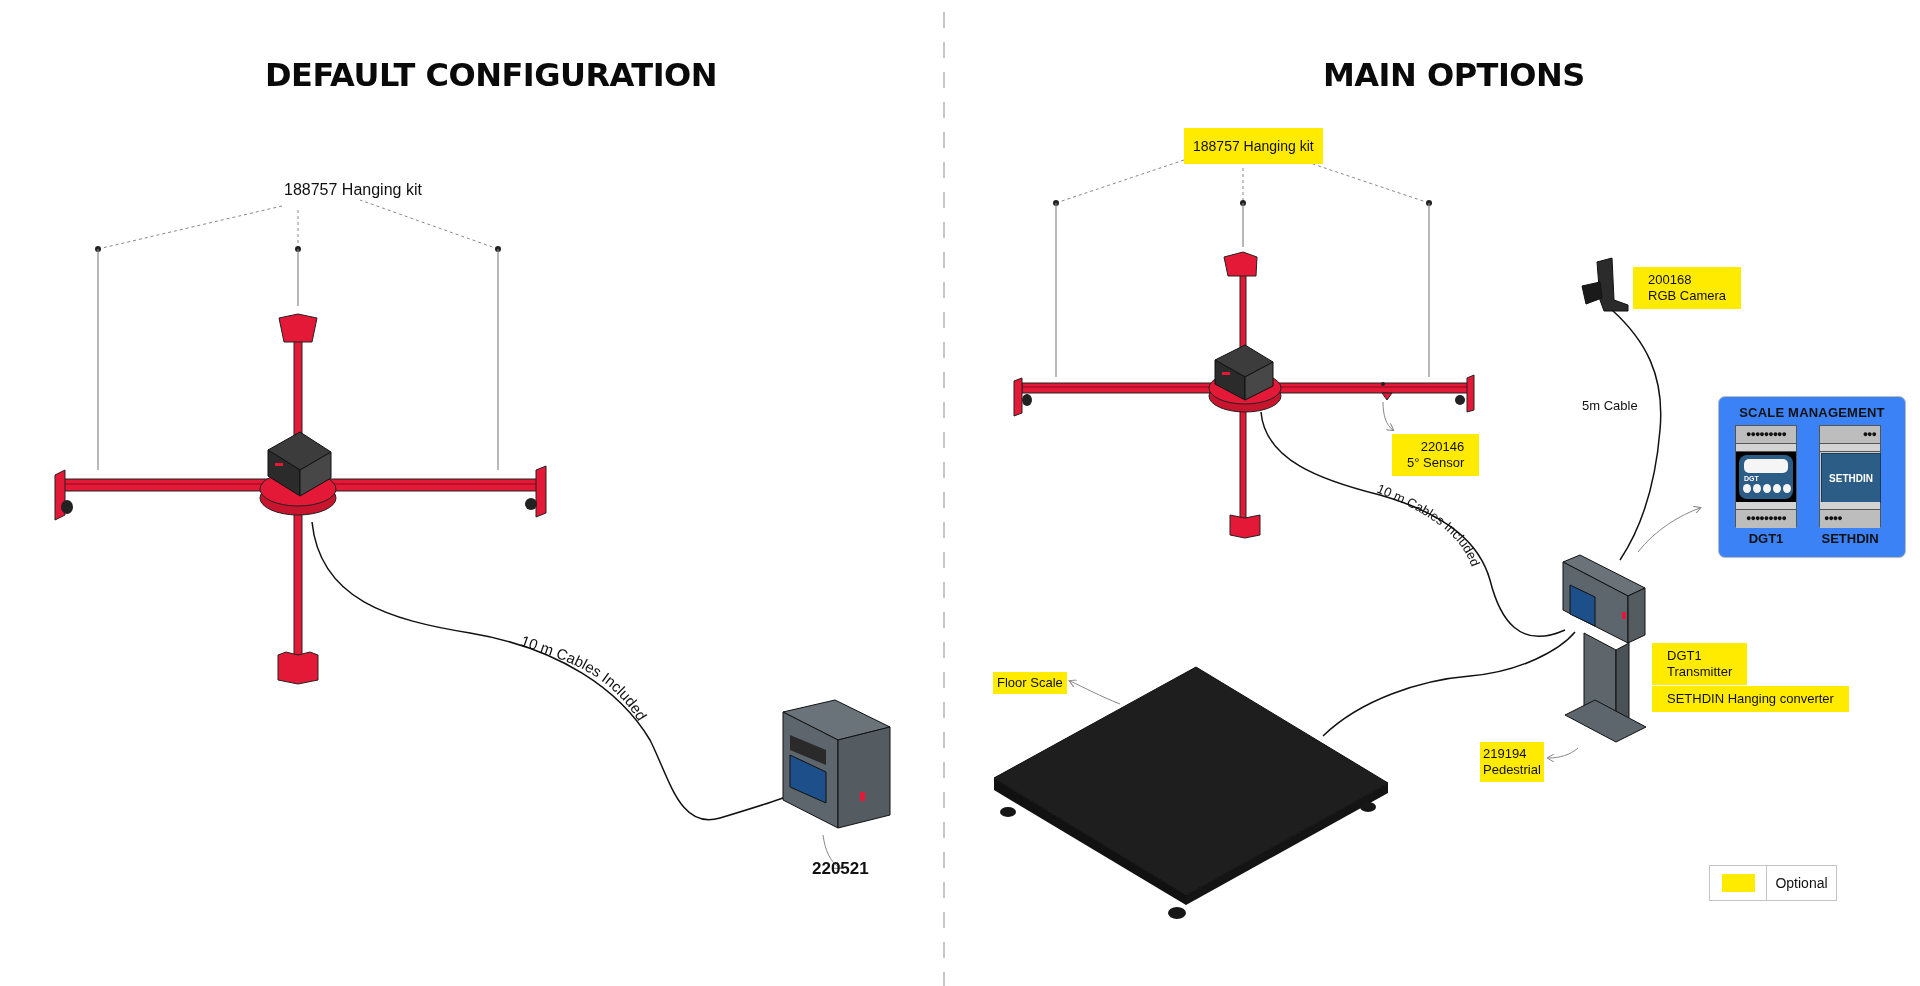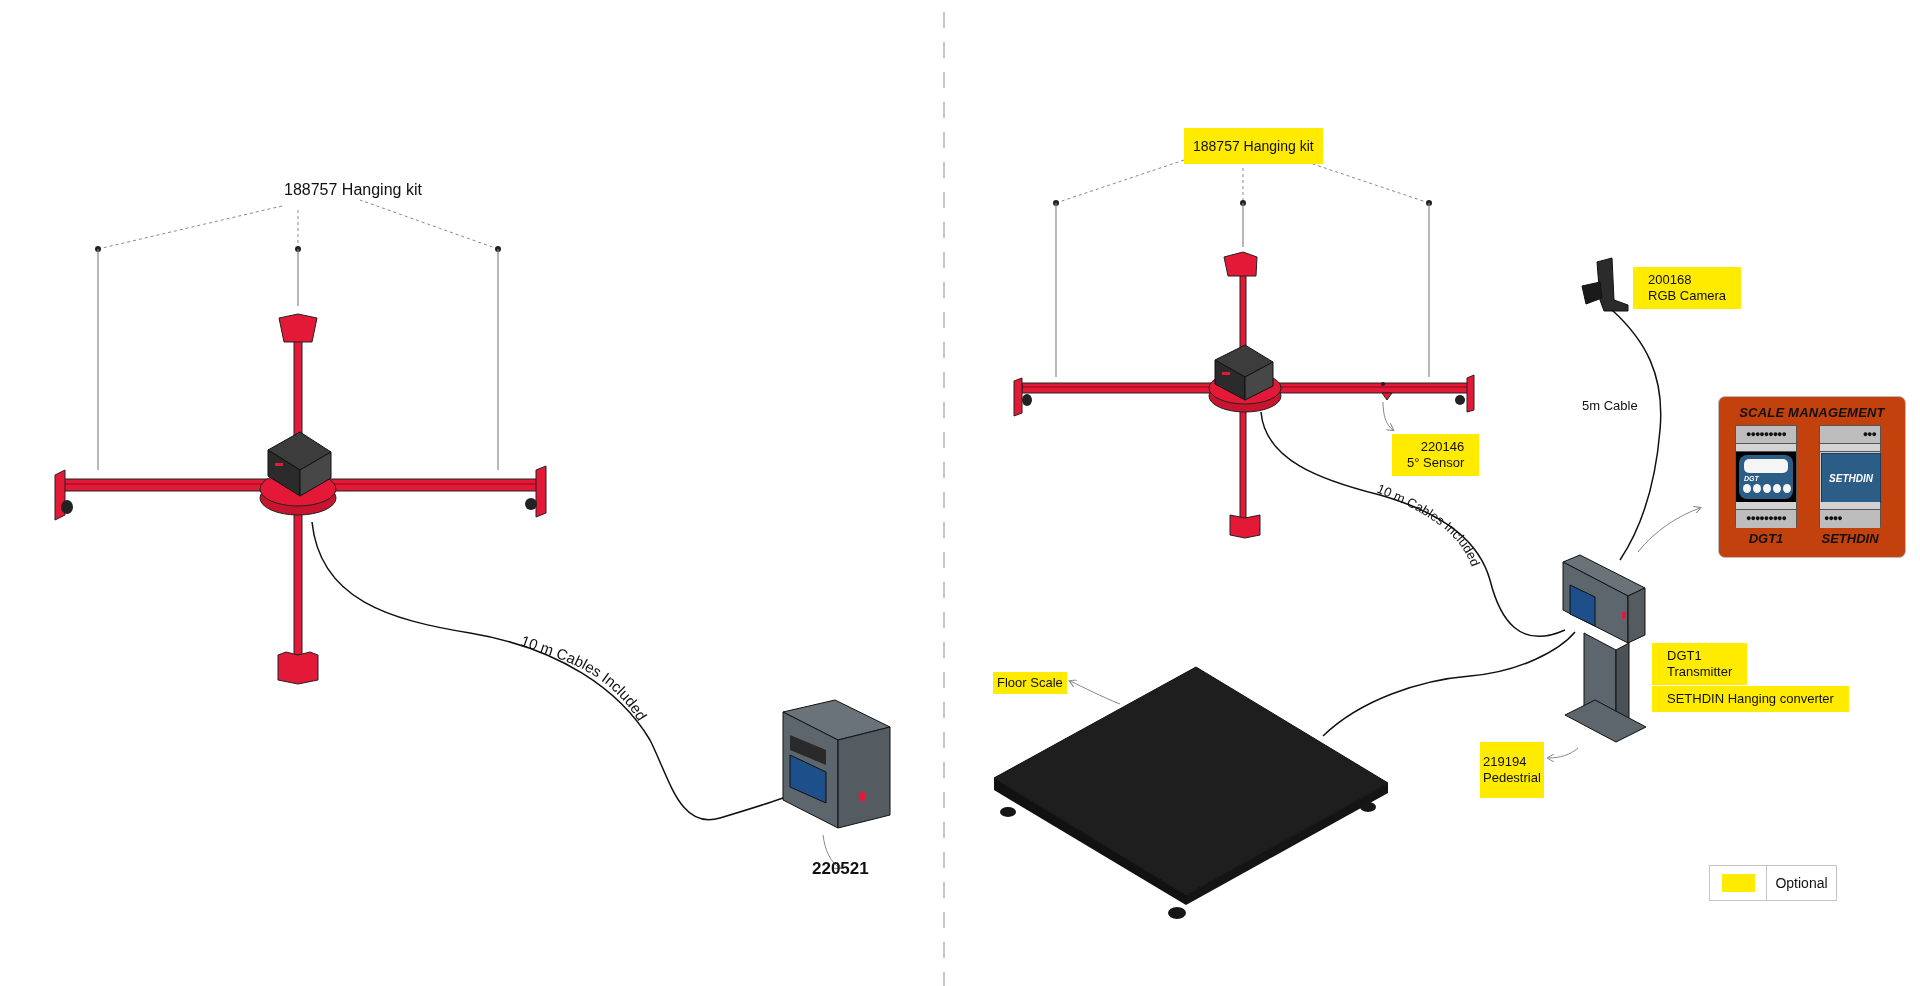--- a/index.html
+++ b/index.html
@@ -3,21 +3,21 @@
 <meta charset="utf-8">
 <style>
   html,body{margin:0;padding:0;background:#ffffff;}
   body{width:1920px;height:986px;position:relative;overflow:hidden;font-family:"Liberation Sans",sans-serif;color:#111;}
   #stage{position:absolute;left:0;top:0;width:1920px;height:986px;}
   .title{position:absolute;font-family:"DejaVu Sans",sans-serif;font-weight:bold;font-size:32px;letter-spacing:-0.5px;color:#0a0a0a;white-space:nowrap;}
   .lbl{position:absolute;font-family:"Liberation Sans",sans-serif;font-size:13px;line-height:16px;color:#111;white-space:nowrap;}
   .lbl.plain{font-size:16px;}
   .lbl.yellow{background:#ffeb00;padding:5px 15px;}
   .lbl.bold{font-weight:bold;font-size:17px;}
-  .sm-box{position:absolute;left:1718px;top:396px;width:186px;height:160px;border:1.5px solid #bdbdbd;border-radius:7px;background:#c2410c;font-style:italic;}
+  .sm-box{position:absolute;left:1718px;top:396px;width:186px;height:160px;border:1.5px solid #bdbdbd;border-radius:7px;background:#3b82f6;}
   .sm-title{position:absolute;left:0;top:8px;width:100%;text-align:center;font-size:13px;font-weight:bold;letter-spacing:0.2px;}
   .module{position:absolute;top:28px;width:62px;height:102px;background:#c9c9c9;border:1px solid #555;box-sizing:border-box;}
   .module .term{position:absolute;left:0;width:100%;height:18px;background:#bdbdbd;border-bottom:1px solid #555;box-sizing:border-box;font-size:9px;letter-spacing:-1px;line-height:16px;color:#111;}
   .module .rail{position:absolute;left:0;width:100%;height:8px;background:#d3d3d3;border-bottom:1px solid #555;box-sizing:border-box;}
   .mod-caption{position:absolute;top:134px;width:62px;text-align:center;font-size:13px;font-weight:bold;}
   .legend{position:absolute;left:1709px;top:865px;width:128px;height:36px;border:1.5px solid #c4c4c4;display:flex;box-sizing:border-box;}
   .legend .sw-cell{width:56px;border-right:1.5px solid #c4c4c4;display:flex;align-items:center;justify-content:center;}
   .legend .swatch{width:33px;height:18px;background:#ffeb00;}
   .legend .txt{flex:1;display:flex;align-items:center;justify-content:center;font-size:14px;}
   .curved{font-family:"Liberation Sans",sans-serif;font-size:15px;fill:#111;}
@@ -155,20 +155,22 @@
     <rect x="1622" y="612" width="4" height="7" fill="#e31937"></rect>
     <polygon points="1584,633 1616,650 1616,725 1584,710" fill="#5e666d" stroke="#111" stroke-width="1"></polygon>
     <polygon points="1616,650 1629,643 1629,718 1616,725" fill="#4a5157" stroke="#111" stroke-width="1"></polygon>
     <polygon points="1565,715 1595,700 1646,727 1616,742" fill="#5e666d" stroke="#111" stroke-width="1"></polygon>
   </g>
   <path d="M1578,748 C1570,755 1560,758 1548,758" fill="none" stroke="#888" stroke-width="1" marker-end="url(#arr)"></path>
   <path d="M1638,552 C1655,530 1680,515 1700,508" fill="none" stroke="#888" stroke-width="1" marker-end="url(#arr)"></path>
 </svg>
 
 
+<div class="title" style="left:265px;top:56px;">DEFAULT CONFIGURATION</div>
+<div class="title" style="left:1323px;top:56px;">MAIN OPTIONS</div>
 
 
 <div class="lbl plain" style="left:284px;top:182px;">188757 Hanging kit</div>
 <div class="lbl bold" style="left:812px;top:861px;">220521</div>
 
 
 <div class="lbl yellow" style="left:1184px;top:128px;font-size:14px;line-height:26px;padding:5px 9px;">188757 Hanging kit</div>
 
 <div class="lbl yellow" style="left:1633px;top:267px;">
   <div>200168</div>
@@ -184,21 +186,21 @@
 
 <div class="lbl yellow" style="left:993px;top:672px;padding:3px 4px;">Floor Scale</div>
 
 <div class="lbl yellow" style="left:1652px;top:643px;">
   <div>DGT1</div>
   <div>Transmitter</div>
 </div>
 
 <div class="lbl yellow" style="left:1652px;top:686px;">SETHDIN Hanging converter</div>
 
-<div class="lbl yellow" style="left:1480px;top:742px;padding:12px 3px;">
+<div class="lbl yellow" style="left:1480px;top:742px;padding:4px 3px;">
   <div>219194</div>
   <div>Pedestrial</div>
 </div>
 
 
 <div class="sm-box">
   <div class="sm-title">SCALE MANAGEMENT</div>
 
   <div class="module" style="left:16px;">
     <div class="term" style="top:0;text-align:center;">●●●●●●●●●</div>

